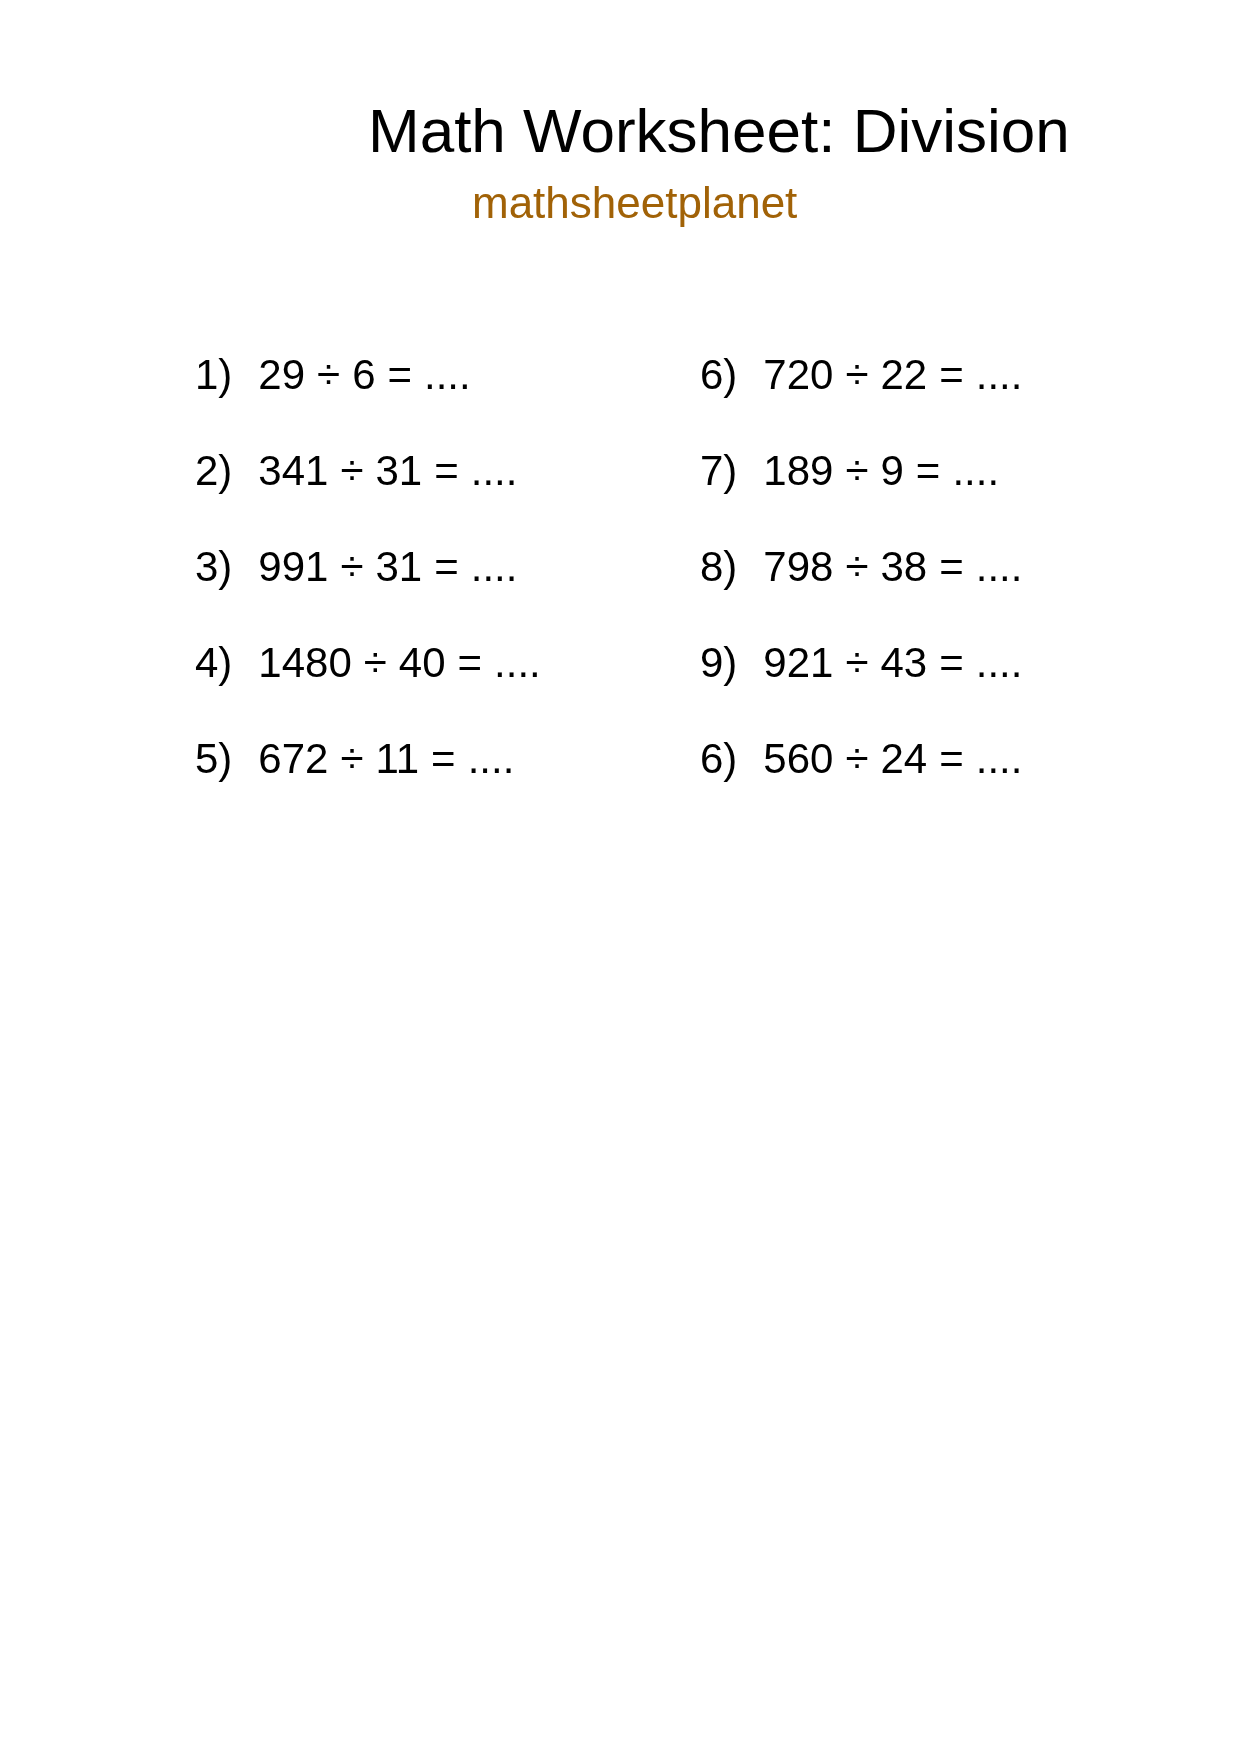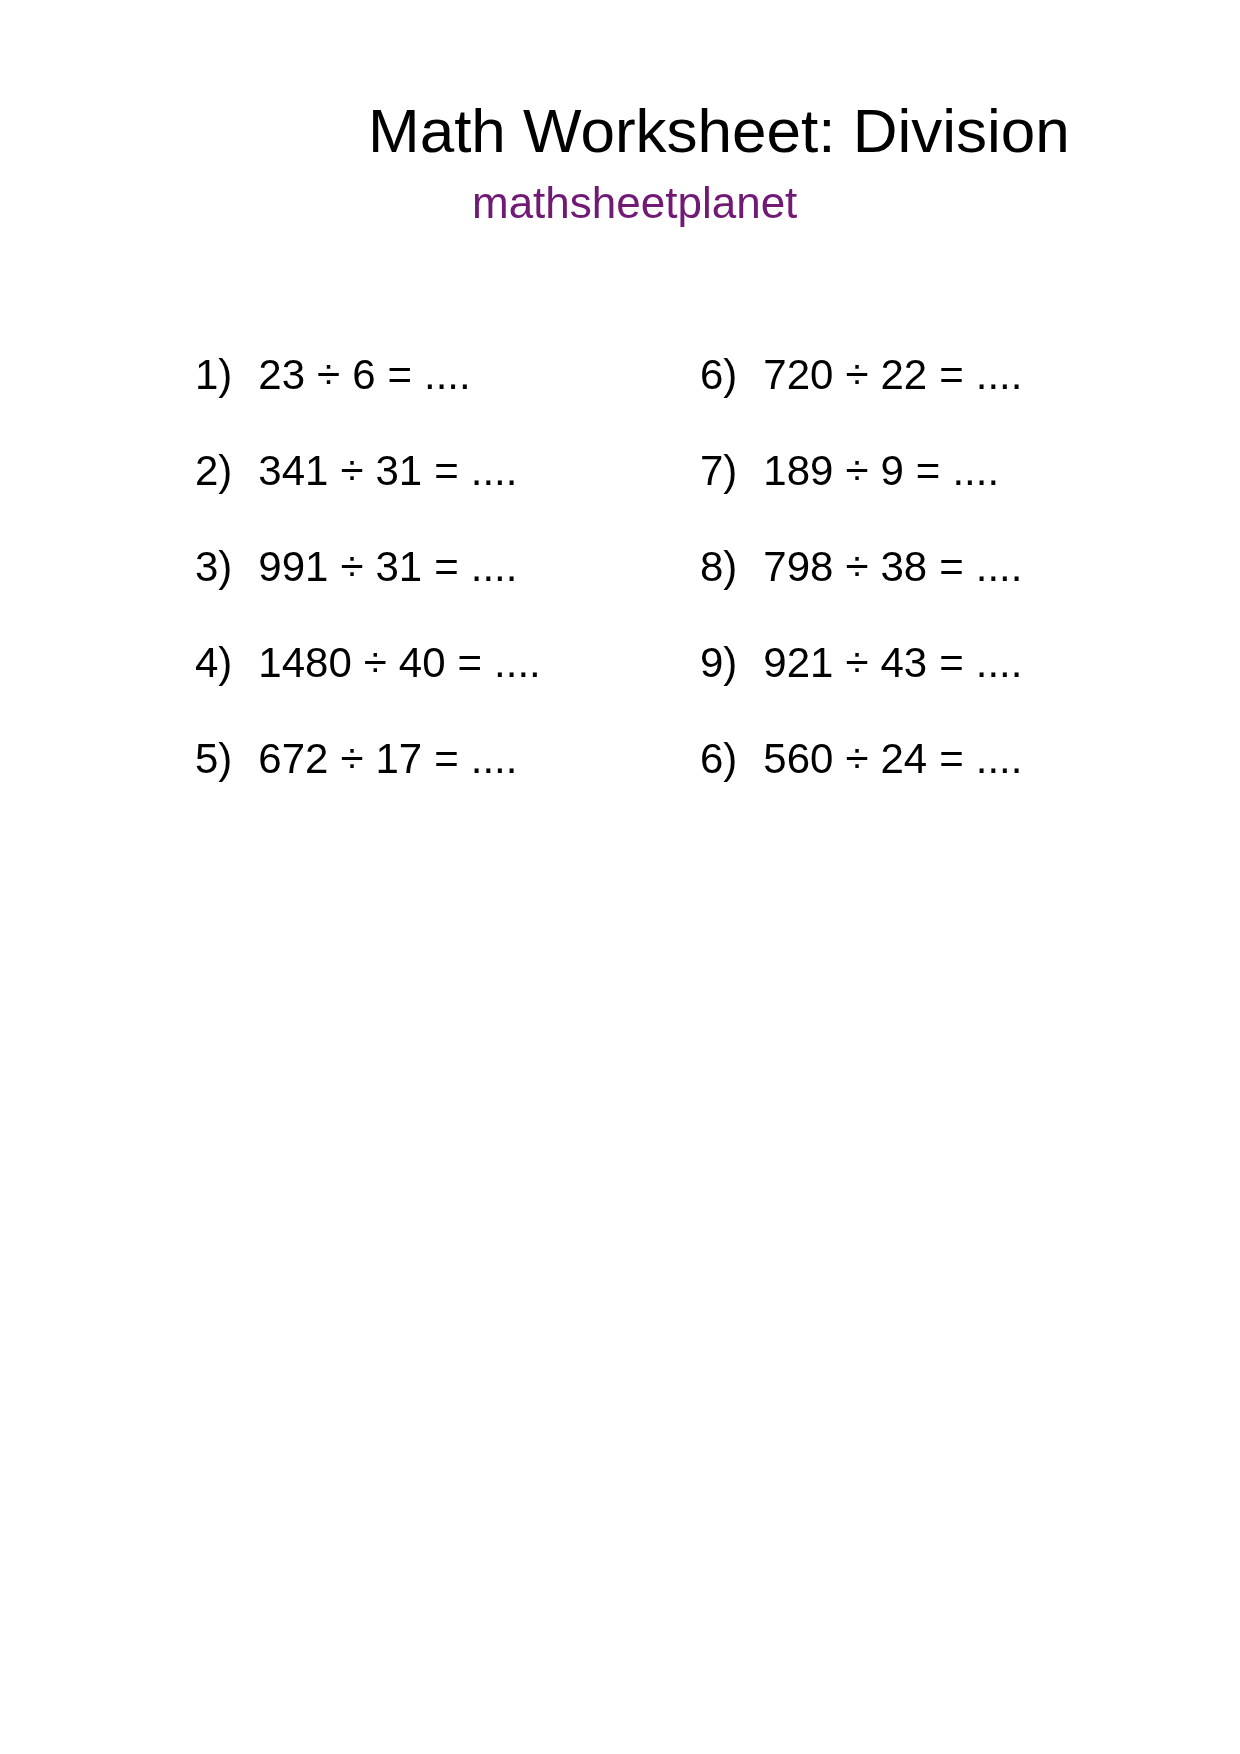--- a/index.html
+++ b/index.html
@@ -27,21 +27,21 @@
     color: #000000;
     white-space: nowrap;
   }
   .subtitle {
     position: absolute;
     left: 472px;
     top: 178px;
     font-size: 44px;
     line-height: 50px;
     font-weight: 400;
-    color: #701a75;
+    color: #a16207;
     white-space: nowrap;
   }
   .col {
     position: absolute;
     top: 351px;
   }
   .col-left  { left: 195px; }
   .col-right { left: 700px; }
   .problem-row {
     display: flex;
@@ -64,21 +64,21 @@
 
 <div class="page">
 
   <div class="title">Math Worksheet: Division</div>
   <div class="subtitle">mathsheetplanet</div>
 
   <div class="col col-left">
     <div class="problem-row">
       <span>1)</span>
       <span class="expr">
-        <span>23</span>
+        <span>29</span>
         <span>÷</span>
         <span>6</span>
         <span>=</span>
         <span>....</span>
       </span>
     </div>
     <div class="problem-row">
       <span>2)</span>
       <span class="expr">
         <span>341</span>
@@ -106,21 +106,21 @@
         <span>40</span>
         <span>=</span>
         <span>....</span>
       </span>
     </div>
     <div class="problem-row">
       <span>5)</span>
       <span class="expr">
         <span>672</span>
         <span>÷</span>
-        <span>17</span>
+        <span>11</span>
         <span>=</span>
         <span>....</span>
       </span>
     </div>
   </div>
 
   <div class="col col-right">
     <div class="problem-row">
       <span>6)</span>
       <span class="expr">

